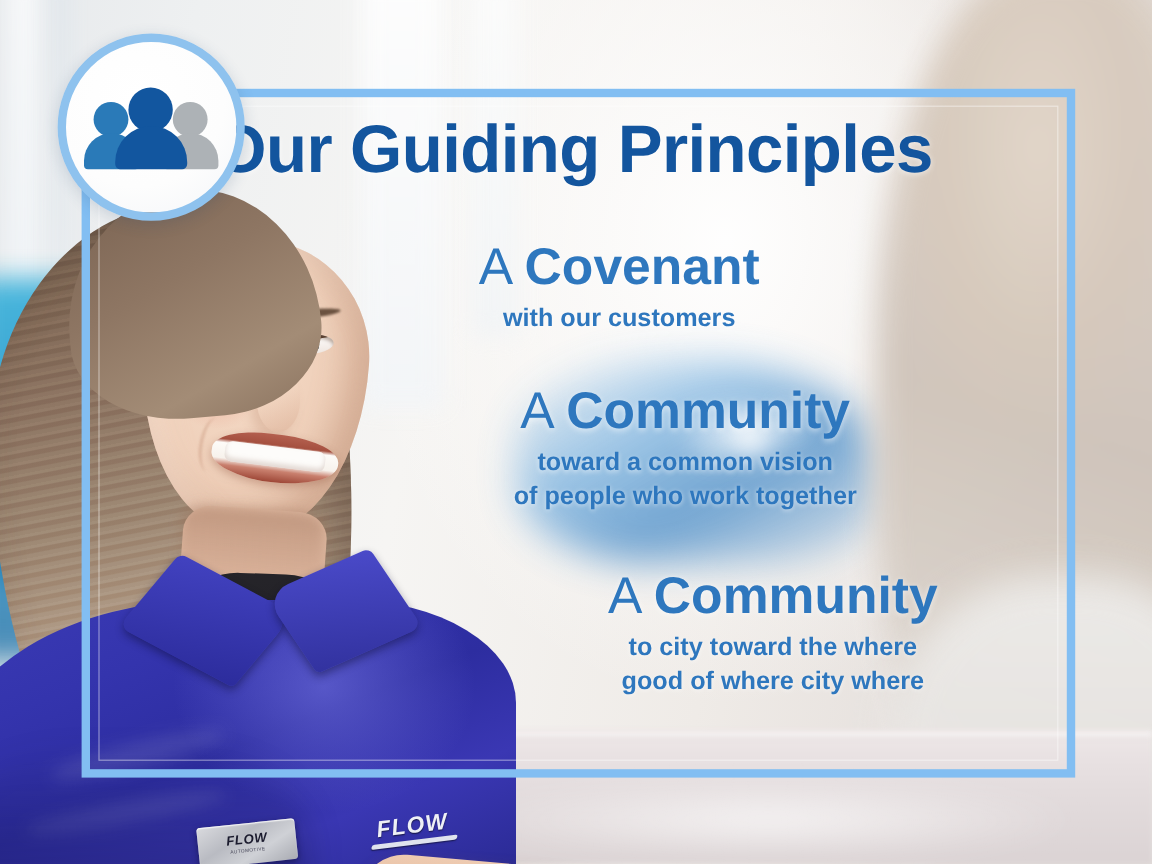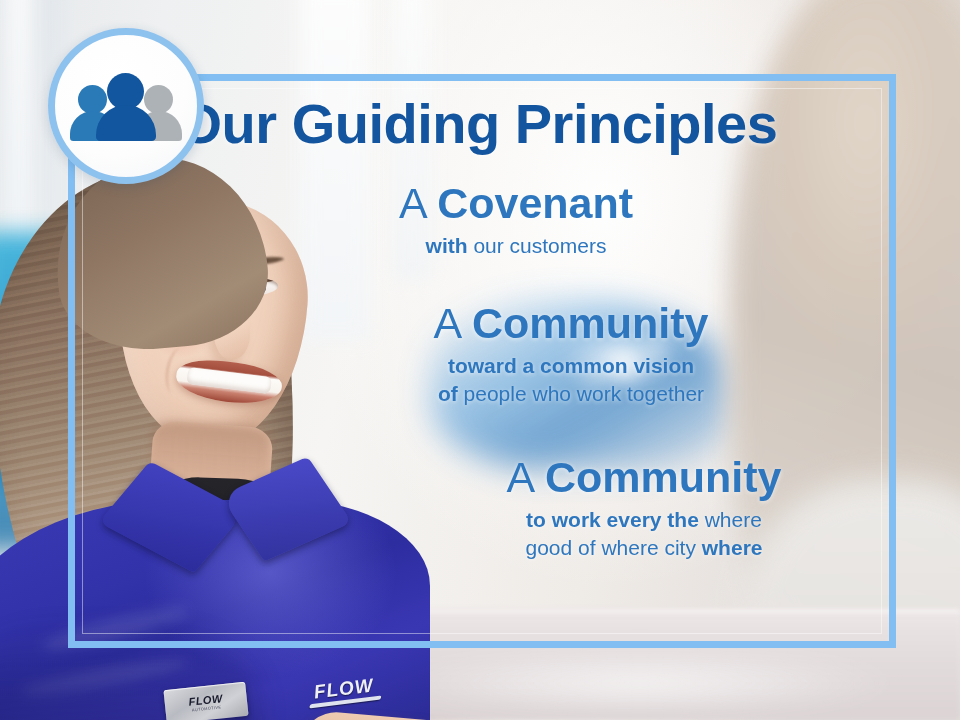--- a/index.html
+++ b/index.html
@@ -271,29 +271,29 @@
     position:absolute;left:0;right:8px;top:22px;
     text-align:center;
     font-size:56px;font-weight:bold;color:#13559E;
     letter-spacing:-.5px;line-height:1;
     text-shadow:0 1px 5px rgba(255,255,255,.65);
   }
 
   .principle{position:absolute;text-align:center;}
   .p-head{
     font-size:43px;line-height:1.02;color:#2E77BE;
-    text-shadow:0 1px 5px rgba(255,255,255,.6);white-space:nowrap;
+    text-shadow:0 1px 5px rgba(255,255,255,.6);white-space:nowrap;margin-top:20px;
   }
   .p-head .art{font-weight:normal;}
   .p-head .key{font-weight:bold;}
   .p-sub{
     margin-top:6px;font-size:21px;line-height:1.32;color:#2E77BE;
     text-shadow:0 1px 4px rgba(255,255,255,.6);
   }
-  .p-sub b{font-weight:normal;}
+  .p-sub b{font-weight:bold;}
   .p-sub .reg{font-weight:bold;}
 
   #p1{left:238px;top:108px;width:420px;}
   #p2{left:268px;top:228px;width:470px;}
   #p3{left:330px;top:382px;width:492px;}
 </style>
 </head>
 <body>
 
 <div class="canvas">
@@ -409,21 +409,21 @@
           <div><span class="reg">of </span><b>people who work together</b></div>
         </div>
     </div>
 
     <div class="principle" id="p3">
       <div class="p-head">
         <span class="art">A</span>
         <span class="key">Community</span>
       </div>
       <div class="p-sub">
-          <div><span class="reg">to work every the </span><b>where</b></div>
+          <div><span class="reg">to city toward the </span><b>where</b></div>
           <div><b>good of where city</b><span class="reg"> where</span></div>
         </div>
     </div>
   </div>
 
   <div class="circle-badge">
     <div class="people-icon">
       <div class="pi-head" style="left: 4px; top: 14px; width: 29px; height: 29px; background: rgb(42, 122, 184);"></div>
       <div class="pi-body" style="left: -4px; top: 40px; width: 46px; height: 30px; background: rgb(42, 122, 184);"></div>
       <div class="pi-head" style="left: 70px; top: 14px; width: 29px; height: 29px; background: rgb(173, 178, 182);"></div>

